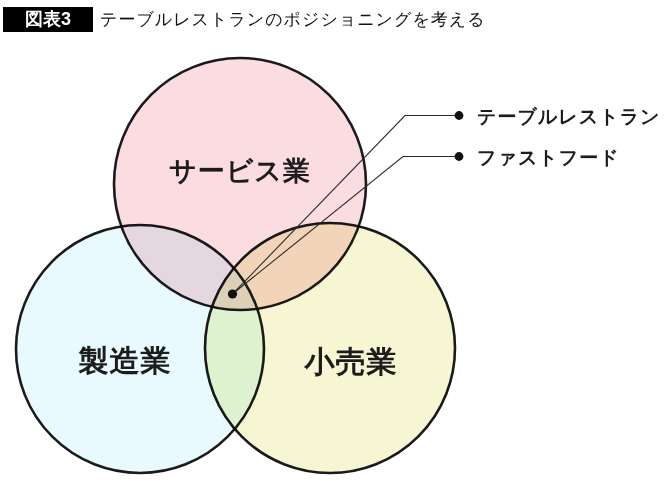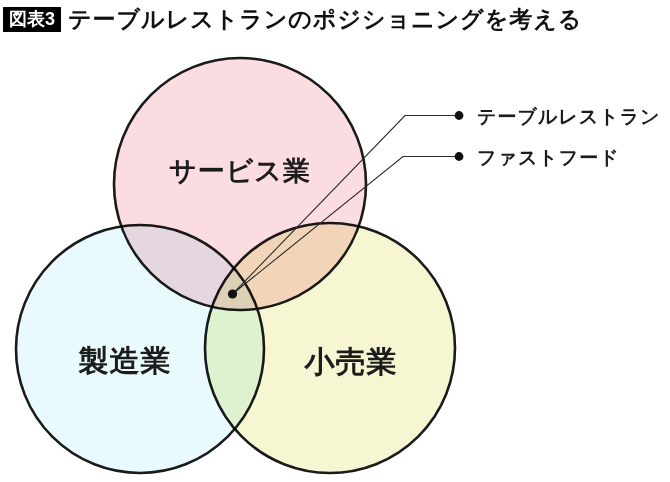--- a/index.html
+++ b/index.html
@@ -24,27 +24,27 @@
     align-items: center;
     gap: 7px;
   }
   .badge {
     display: inline-block;
     background: #000000;
     color: #ffffff;
     font-size: 18px;
     font-weight: 700;
     line-height: 19px;
-    padding: 3px 6px;
+    padding: 3px 22px;
     white-space: nowrap;
   }
   .title {
     margin: 0;
-    font-size: 23px;
-    font-weight: 700;
+    font-size: 17px;
+    font-weight: 400;
     color: #111111;
     letter-spacing: 1px;
     white-space: nowrap;
   }
   svg.venn {
     position: absolute;
     left: 0;
     top: 0;
     isolation: isolate;
   }

